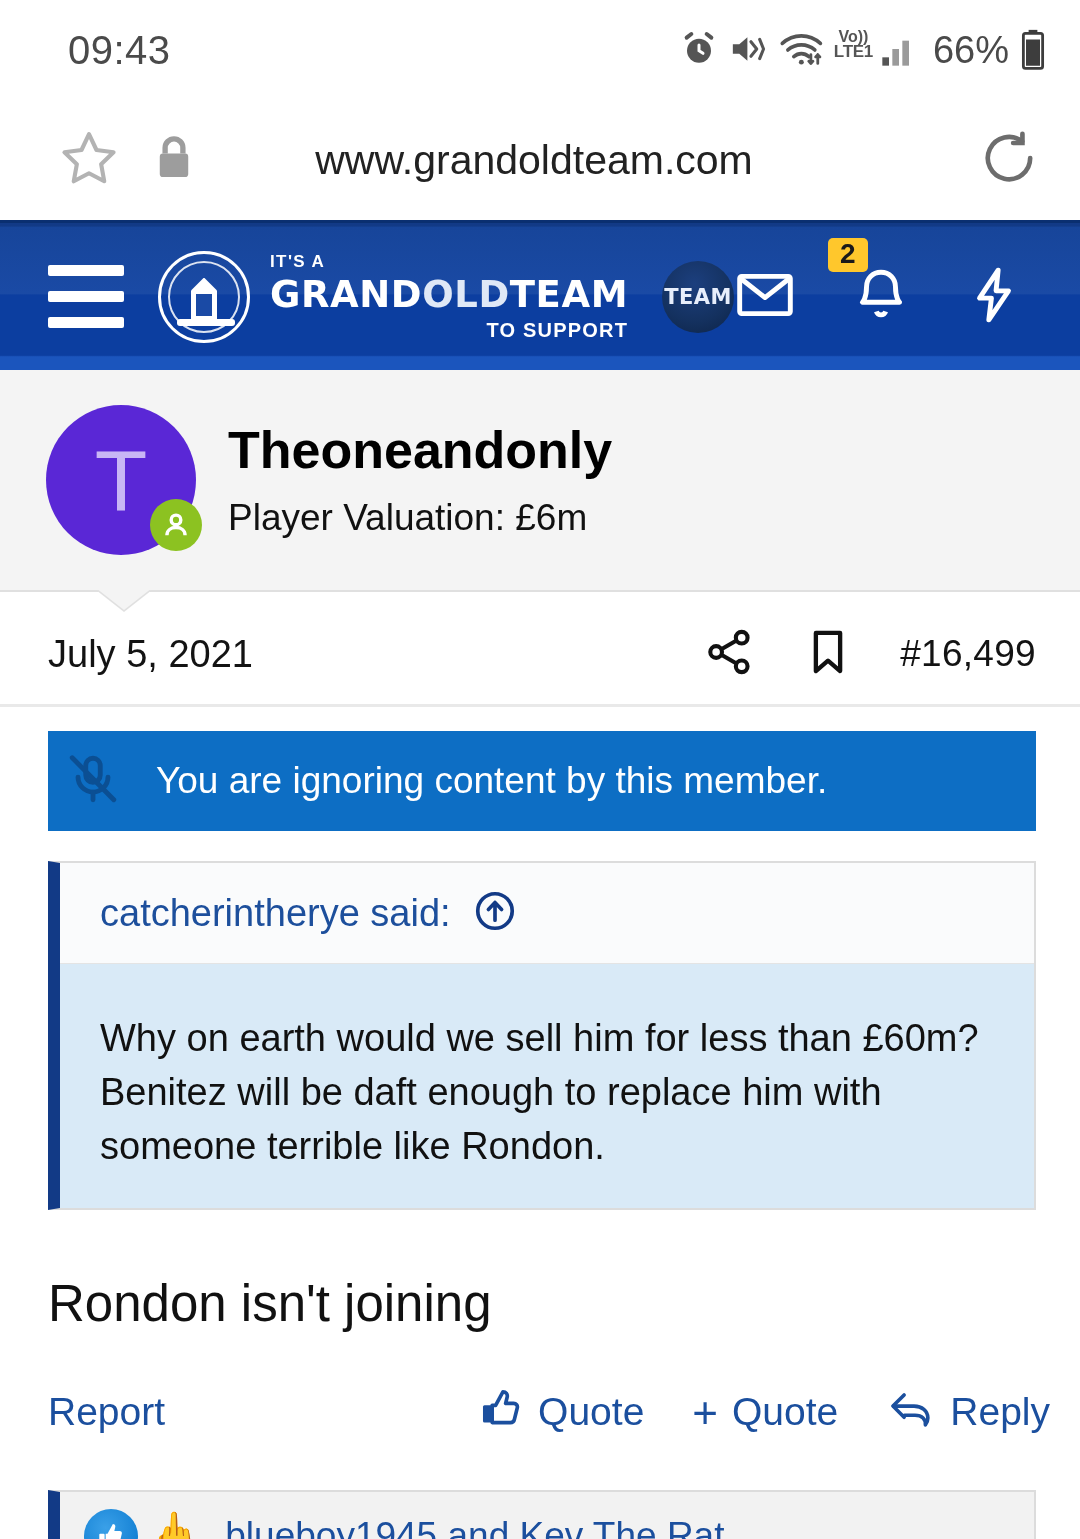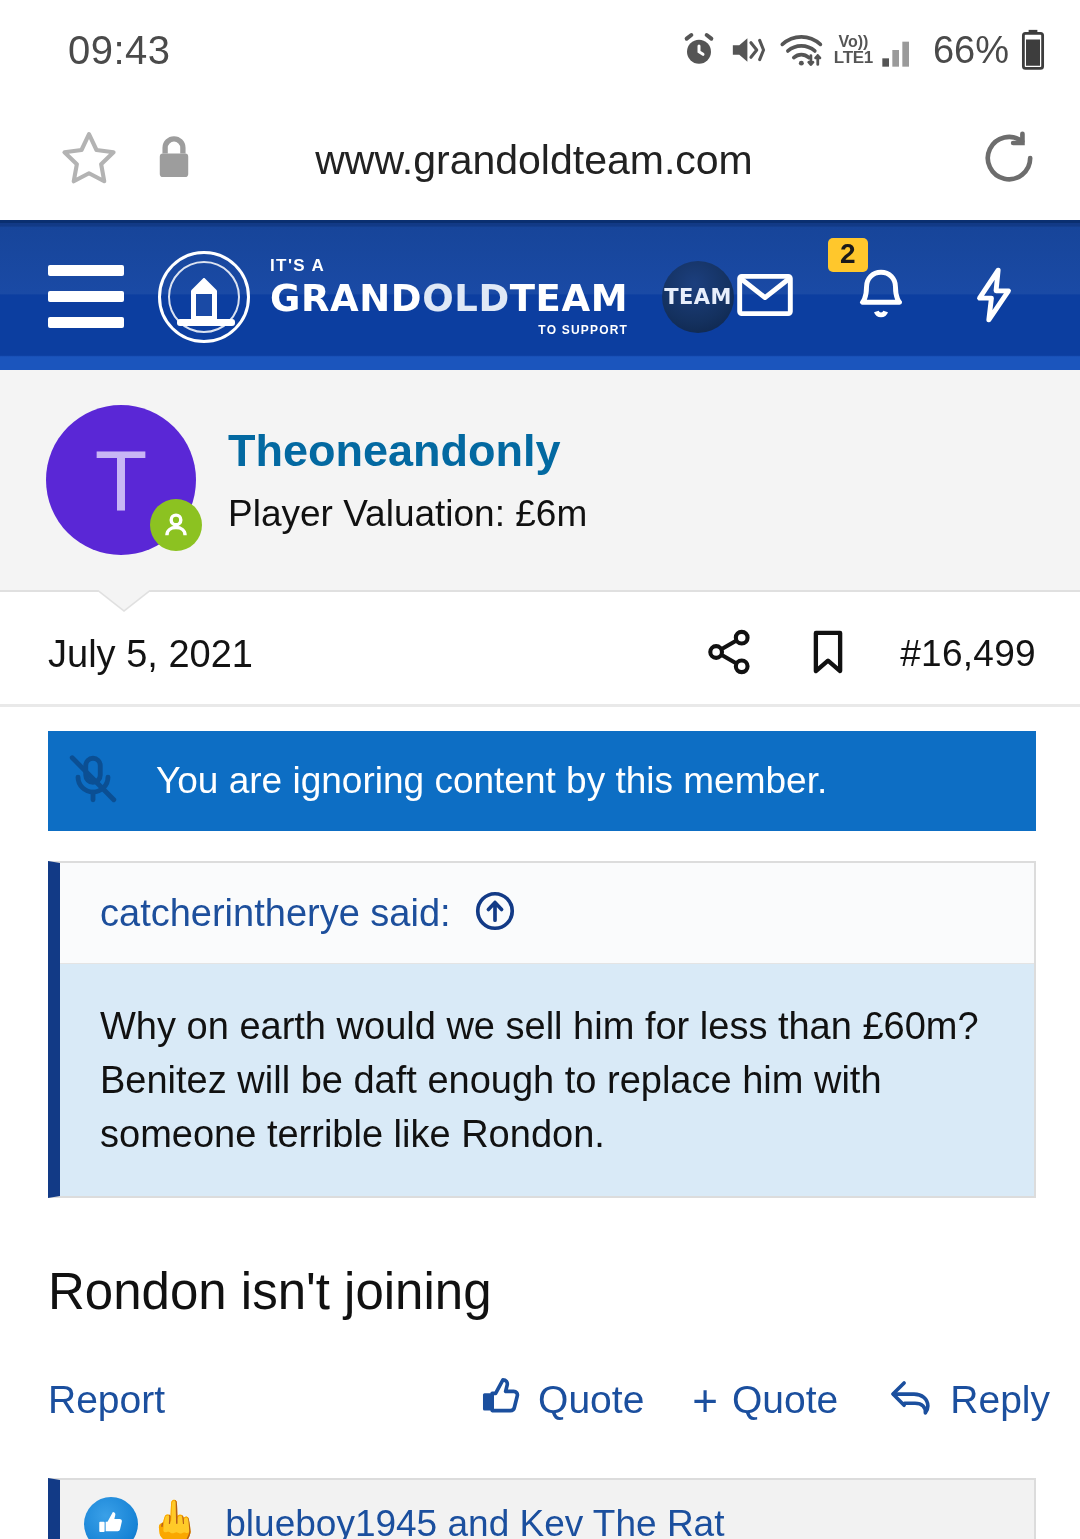--- a/index.html
+++ b/index.html
@@ -29,21 +29,21 @@
     background: #ffffff;
   }
   .sb-time {
     font-size: 40px;
     color: #4a4a4a;
     letter-spacing: 0.5px;
     font-family: "Liberation Sans", sans-serif;
   }
   .sb-right {
     display: flex;
-    align-items: center;
+    align-items: flex-start;
     gap: 9px;
   }
   .sb-right svg { display: block; }
   .sb-volte {
     display: flex;
     flex-direction: column;
     align-items: center;
     line-height: 0.95;
     color: #555;
     font-size: 17px;
@@ -156,21 +156,21 @@
   }
   .wm-main {
     font-size: 37px;
     font-weight: 800;
     letter-spacing: 0.6px;
     margin-top: 6px;
     font-family: "DejaVu Sans", sans-serif;
   }
   .wm-main .oldt { color: #dfe8f6; }
   .wm-sub {
-    font-size: 12px;
+    font-size: 20px;
     font-weight: 700;
     letter-spacing: 1.2px;
     text-align: right;
     margin-top: 7px;
   }
   .mega-badge {
     width: 72px; height: 72px;
     border-radius: 50%;
     background: radial-gradient(circle at 45% 32%, #1c3f7e 0%, #14315f 60%, #0d2346 100%);
     color: #e7eefb;
@@ -244,24 +244,25 @@
     right: -6px; bottom: 4px;
     width: 52px; height: 52px;
     border-radius: 50%;
     background: #8cc221;
     display: flex;
     align-items: center;
     justify-content: center;
   }
   .profile-text { margin-left: 32px; }
   .profile-name {
-    font-size: 45px;
+    font-size: 52px;
     font-weight: 700;
-    color: #0369a1;
+    color: #000000;
     line-height: 1.15;
+    text-align: right;
   }
   .profile-title {
     font-size: 37px;
     color: #111111;
     margin-top: 16px;
   }
 
   .meta-row {
     display: flex;
     align-items: center;
@@ -301,21 +302,21 @@
     display: flex;
     align-items: center;
     gap: 22px;
     border-bottom: 1px solid #e4e4e4;
   }
   .quote-head-name {
     font-size: 38px;
     color: #1d4f9c;
   }
   .quote-body {
-    padding: 36px 36px 34px 40px;
+    padding: 48px 36px 34px 40px;
     font-size: 38px;
     line-height: 1.42;
     color: #111111;
   }
 
   .post-body {
     padding: 64px 48px 0 48px;
     font-size: 51px;
     color: #111111;
   }

